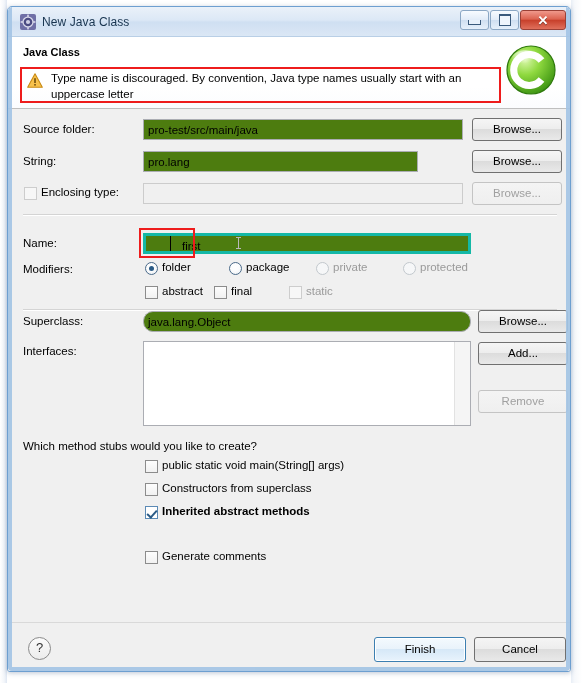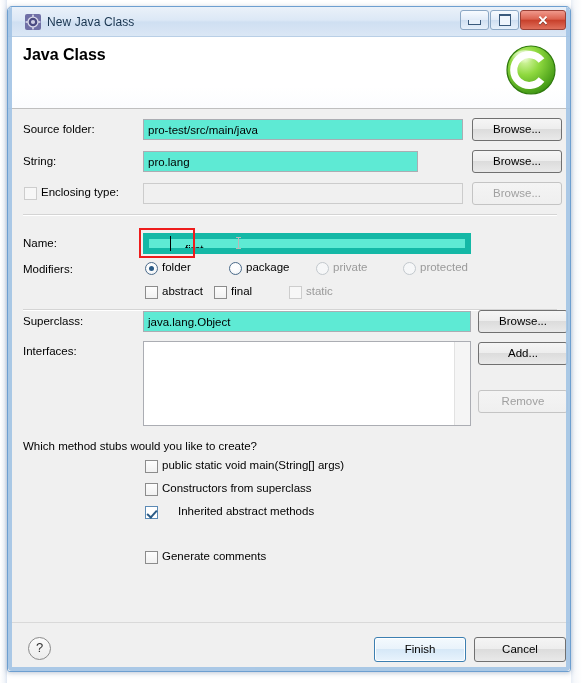--- a/index.html
+++ b/index.html
@@ -57,21 +57,21 @@
   #titlebar {
     position: relative;
     height: 29px;
     background: linear-gradient(to bottom, #eaf1f9 0%, #dce8f6 45%, #cfdff2 52%, #dbe7f5 100%);
     border-bottom: 1px solid #b9cfe6;
   }
   #titlebar .tb-inner {
     display: flex;
     align-items: center;
     height: 29px;
-    padding-left: 17px;
+    padding-left: 12px;
   }
   .win-icon {
     width: 16px; height: 16px;
     margin-right: 6px;
     position: relative;
     flex: none;
   }
   .win-title {
     font-size: 12px;
     color: #18344f;
@@ -122,21 +122,21 @@
   
   #header {
     position: relative;
     height: 71px;
     background: linear-gradient(to bottom, #ffffff 0%, #ffffff 70%, #fbfcfe 100%);
     border-bottom: 1px solid #bfbfbf;
   }
   .hdr-title {
     position: absolute;
     left: 15px; top: 9px;
-    font-size: 16px;
+    font-size: 11px;
     font-weight: bold;
     color: #000000;
   }
   .msg-box {
     position: absolute;
     left: 12px; top: 30px;
     width: 481px; height: 36px;
     box-sizing: border-box;
     border: 2px solid #ee1c1c;
     background: transparent;
@@ -175,34 +175,34 @@
     color: #000000;
     white-space: nowrap;
   }
   .lbl.dim { color: #9a9a9a; }
 
   .tfield {
     position: absolute;
     box-sizing: border-box;
     height: 21px;
     border: 1px solid #abadb3;
-    background: #5eead4;
+    background: #4d7c0f;
     font-size: 11.5px;
     color: #000000;
     padding: 2px 0 0 4px;
     line-height: 17px;
     overflow: hidden;
     white-space: nowrap;
   }
   .tfield.disabled {
     background: #f0f0f0;
     border: 1px solid #cccccc;
     color: #9a9a9a;
   }
-  .tfield.focused { border: 6px solid #14b8a6; padding-left: 36px; }
+  .tfield.focused { border: 3px solid #14b8a6; padding-left: 36px; }
 
   .btn {
     position: absolute;
     box-sizing: border-box;
     width: 90px; height: 23px;
     border: 1px solid #707070;
     border-radius: 3px;
     background: linear-gradient(to bottom, #f5f5f5 0%, #ededed 48%, #dcdcdc 50%, #e9e9e9 100%);
     font-size: 11.5px;
     color: #000000;
@@ -375,20 +375,32 @@
       </div>
       <div class="tb-btn close">
         <span class="glyph-close">✕</span>
       </div>
     </div>
   </div>
 
   <div id="header">
     <div class="hdr-title">Java Class</div>
 
+    <div class="msg-box">
+      <div class="msg-inner">
+        <span class="warn-icon">
+          <svg width="16" height="15" viewBox="0 0 16 15">
+            <path d="M8 0.8 L15.3 14.2 L0.7 14.2 Z" fill="#f7c14b" stroke="#c98a13" stroke-width="1.1" stroke-linejoin="round"></path>
+            <rect x="7.25" y="5.2" width="1.5" height="4.8" fill="#6a4708"></rect>
+            <rect x="7.25" y="11" width="1.5" height="1.6" fill="#6a4708"></rect>
+          </svg>
+        </span>
+        <span class="msg-text">Type name is discouraged. By convention, Java type names usually start with an uppercase letter</span>
+      </div>
+    </div>
 
     <span class="logo-c">
       <svg width="52" height="52" viewBox="0 0 52 52">
         <defs>
           <radialGradient id="gball" cx="38%" cy="30%" r="72%">
             <stop offset="0%" stop-color="#d8f7a8"></stop>
             <stop offset="42%" stop-color="#8fd93f"></stop>
             <stop offset="100%" stop-color="#3f9613"></stop>
           </radialGradient>
           <radialGradient id="ghl" cx="38%" cy="22%" r="46%">
@@ -445,40 +457,40 @@
 
     <span class="cbox" style="left:206px; top:177px;"></span>
     <span class="lbl" style="left:223px; top:176px;">final</span>
 
     <span class="cbox dim" style="left:281px; top:177px;"></span>
     <span class="lbl dim" style="left:298px; top:176px;">static</span>
 
     <div class="sep" style="left:15px; top:200px; width:534px;"></div>
 
     <span class="lbl" style="left:15px; top:206px;">Superclass:</span>
-    <div class="tfield" style="left:135px; top:202px; width:328px;">java.lang.Object</div>
+    <div class="tfield" style="left:135px; top:202px; width:328px;border-radius:10px;">java.lang.Object</div>
     <div class="btn" style="left:470px; top:201px;">Browse...</div>
 
     <span class="lbl" style="left:15px; top:236px;">Interfaces:</span>
     <div class="listbox" style="left:135px; top:232px; width:328px; height:85px;">
       <div class="sbar"></div>
     </div>
     <div class="btn" style="left:470px; top:233px;">Add...</div>
     <div class="btn disabled" style="left:470px; top:281px;">Remove</div>
 
     <span class="lbl" style="left:15px; top:331px;">Which method stubs would you like to create?</span>
 
     <span class="cbox" style="left:137px; top:351px;"></span>
     <span class="lbl" style="left:154px; top:350px;">public static void main(String[] args)</span>
 
     <span class="cbox" style="left:137px; top:374px;"></span>
     <span class="lbl" style="left:154px; top:373px;">Constructors from superclass</span>
 
     <span class="cbox on" style="left:137px; top:397px;"></span>
-    <span class="lbl" style="left:170px; top:396px;">Inherited abstract methods</span>
+    <span class="lbl" style="left:154px; top:396px;font-weight:bold;">Inherited abstract methods</span>
 
 
     <span class="cbox" style="left:137px; top:442px;"></span>
     <span class="lbl" style="left:154px; top:441px;">Generate comments</span>
   </div>
 
   <div id="footer">
     <div class="help-btn">?</div>
     <div class="btn" style="left:466px; top:14px; width:92px; height:25px; line-height:23px;">Cancel</div>
     <div class="btn primary" style="left:366px; top:14px; width:92px; height:25px; line-height:23px;">Finish</div>

